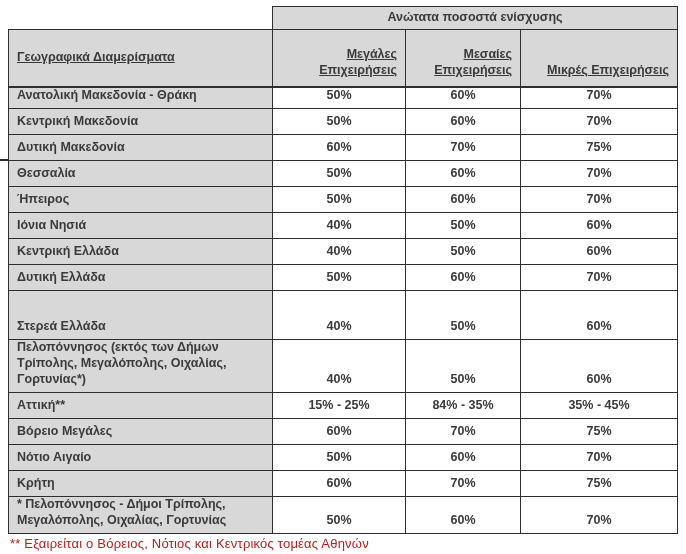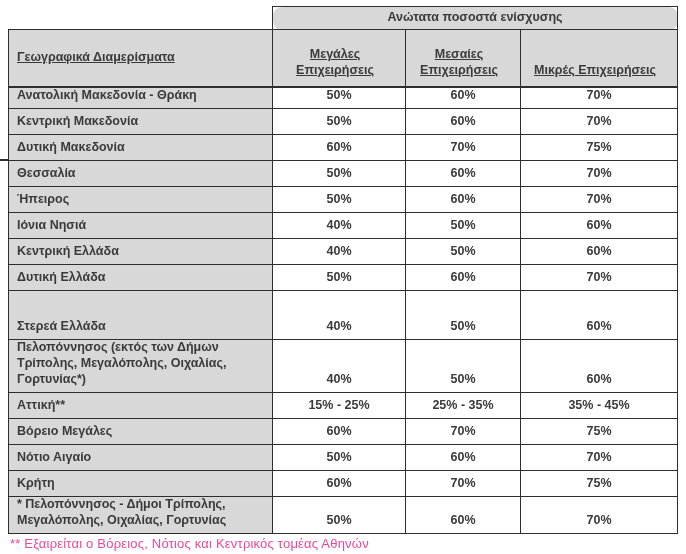--- a/index.html
+++ b/index.html
@@ -9,37 +9,37 @@
   }
   table.aid-table {
     position:absolute; left:8px; top:6px;
     border-collapse:collapse; table-layout:fixed; width:669px;
     color:#3a3a3a; font-size:12.5px; font-weight:bold; line-height:1.25;
   }
   .aid-table td, .aid-table th { border:1px solid #2e2e2e; padding:0; overflow:hidden; }
   
   td.phantom { border-top:none; border-left:none; background:#ffffff; }
   .grayfill { background:#d8d8d8; }
-  th.span-header { text-align:center; vertical-align:middle; padding:2px 4px;border-radius:9px; }
+  th.span-header { text-align:center; vertical-align:middle; padding:2px 4px; }
   th.geo-header { text-align:left; vertical-align:middle; padding:2px 6px 2px 8px; }
-  th.colh { text-align:center; vertical-align:bottom; padding:0 8px 7px 0; font-weight:bold; }
+  th.colh { text-align:right; vertical-align:bottom; padding:0 8px 7px 0; font-weight:bold; }
   tr.header-row th { border-bottom:2px solid #2e2e2e; }
   td.region { text-align:left; vertical-align:bottom; padding:0 6px 5px 8px; }
   td.rate { text-align:center; vertical-align:bottom; padding:0 2px 5px 2px; background:#ffffff; }
   tr.h-top { height:23px; }
   tr.h-head { height:57px;text-decoration:underline; }
   tr.h-std { height:26px; }
   tr.h-first { height:22px; }
   tr.h-tall1 { height:49px; }
   tr.h-tall2 { height:53px; }
   tr.h-last { height:37px; }
   .pagebreak-line { position:absolute; left:0; top:159px; width:9px; height:2px; background:#2e2e2e; }
   .footnote {
     position:absolute; left:10px; top:536px;
-    color:#ec4899; font-size:13px; font-weight:normal; letter-spacing:0.2px;
+    color:#b91c1c; font-size:13px; font-weight:normal; letter-spacing:0.2px;
   }
 </style>
 </head>
 <body>
 
 <table class="aid-table">
   <colgroup>
     <col style="width:264px">
       <col style="width:133px">
       <col style="width:115px">
@@ -113,21 +113,21 @@
   </tr>
   <tr class="h-tall2">
     <td class="region grayfill">Πελοπόννησος (εκτός των Δήμων Τρίπολης, Μεγαλόπολης, Οιχαλίας, Γορτυνίας*)</td>
     <td class="rate">40%</td>
     <td class="rate">50%</td>
     <td class="rate">60%</td>
   </tr>
   <tr class="h-std">
     <td class="region grayfill">Αττική**</td>
     <td class="rate">15% - 25%</td>
-    <td class="rate">25% - 35%</td>
+    <td class="rate">84% - 35%</td>
     <td class="rate">35% - 45%</td>
   </tr>
   <tr class="h-std">
     <td class="region grayfill">Βόρειο Μεγάλες</td>
     <td class="rate">60%</td>
     <td class="rate">70%</td>
     <td class="rate">75%</td>
   </tr>
   <tr class="h-std">
     <td class="region grayfill">Νότιο Αιγαίο</td>

